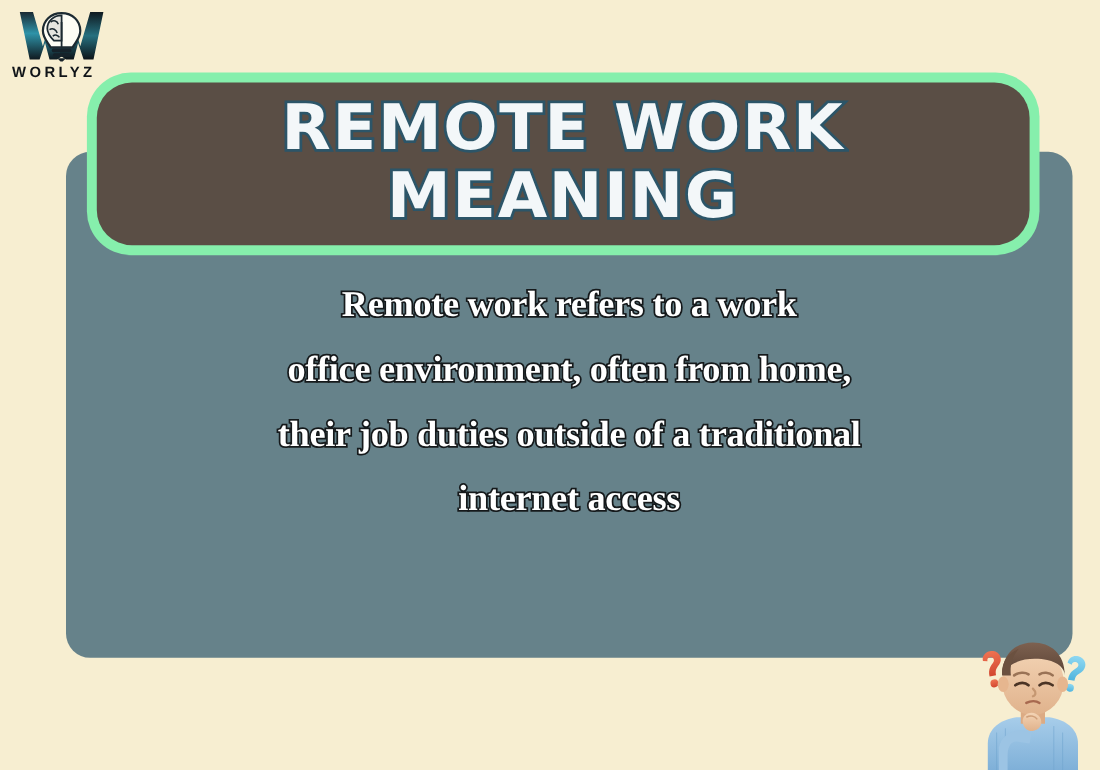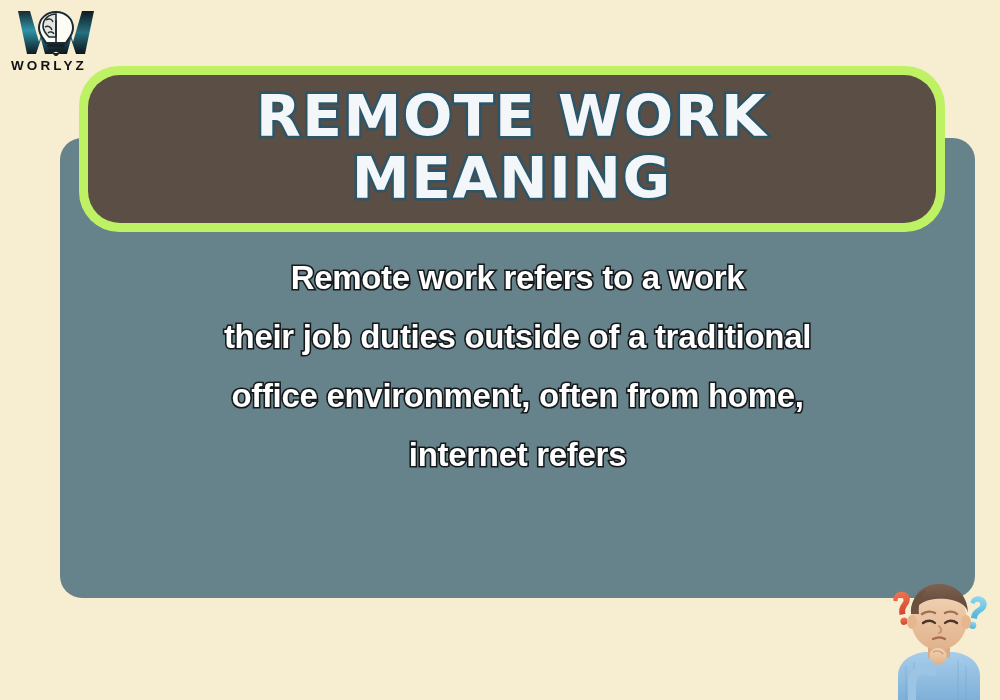--- a/index.html
+++ b/index.html
@@ -62,21 +62,21 @@
     border-radius: 22px;
   }
 
   
   .title-card {
     position: absolute;
     left: 79px;
     top: 66px;
     width: 866px;
     height: 166px;
-    background: #bef264;
+    background: #86efac;
     border-radius: 40px;
     box-sizing: border-box;
     padding: 9px;
   }
   .title-card-inner {
     width: 100%;
     height: 100%;
     background: #5a4e45;
     border-radius: 32px;
     display: flex;
@@ -100,21 +100,21 @@
   }
   .title-line { display: block; white-space: nowrap; }
 
   
   .body-copy {
     position: absolute;
     left: 100px;
     top: 248px;
     width: 835px;
     text-align: center;
-    font-family: Liberation Sans, sans-serif;
+    font-family: Liberation Serif, serif;
     font-weight: 700;
     font-size: 33px;
     line-height: 59px;
     letter-spacing: -0.3px;
     color: #ffffff;
     -webkit-text-stroke: 3.2px #15191b;
     paint-order: stroke fill;
   }
   .body-line {
     display: block;
@@ -178,23 +178,23 @@
     <div class="title-card-inner">
       <div class="title-text">
         <span class="title-line">Remote Work</span>
         <span class="title-line">Meaning</span>
       </div>
     </div>
   </div>
 
   <div class="body-copy">
     <span class="body-line">Remote work refers to a work</span>
+    <span class="body-line">office environment, often from home,</span>
     <span class="body-line">their job duties outside of a traditional</span>
-    <span class="body-line">office environment, often from home,</span>
-    <span class="body-line">internet refers</span>
+    <span class="body-line">internet access</span>
   </div>
 
   <div class="illustration">
     <svg width="122" height="130" viewBox="0 0 122 130" xmlns="http://www.w3.org/2000/svg">
       <defs>
         <linearGradient id="sweat" x1="0" y1="0" x2="0" y2="1">
           <stop offset="0%" stop-color="#a7cdea"></stop>
           <stop offset="100%" stop-color="#7fb0d8"></stop>
         </linearGradient>
         <linearGradient id="skin" x1="0" y1="0" x2="0" y2="1">

